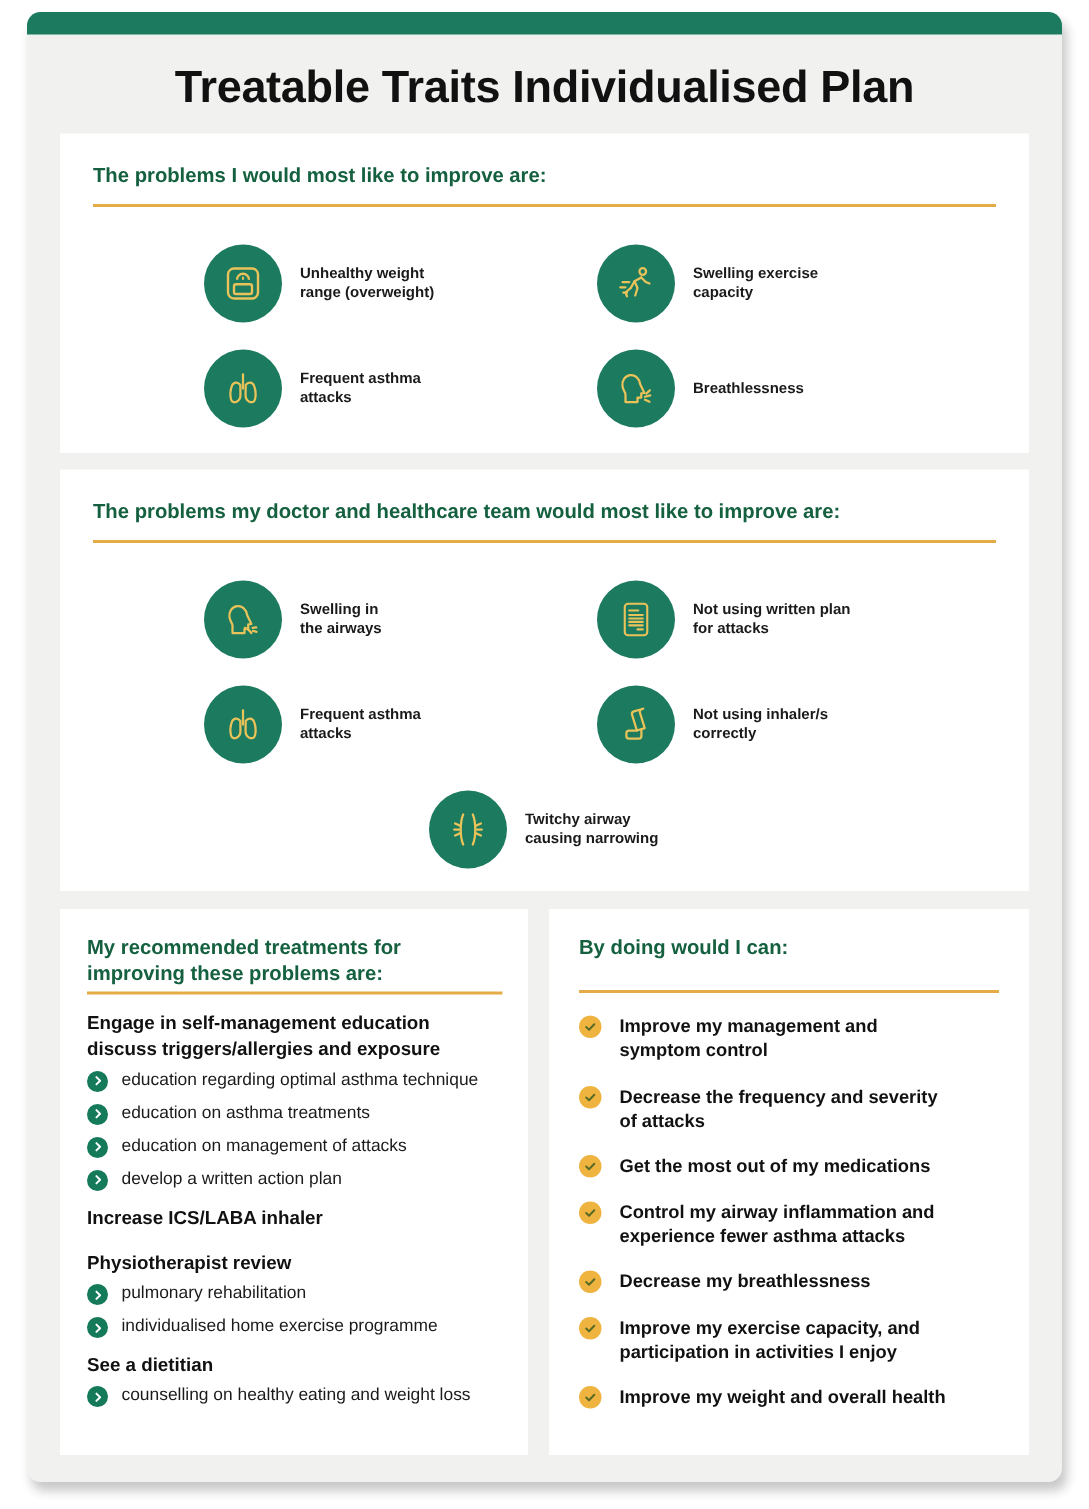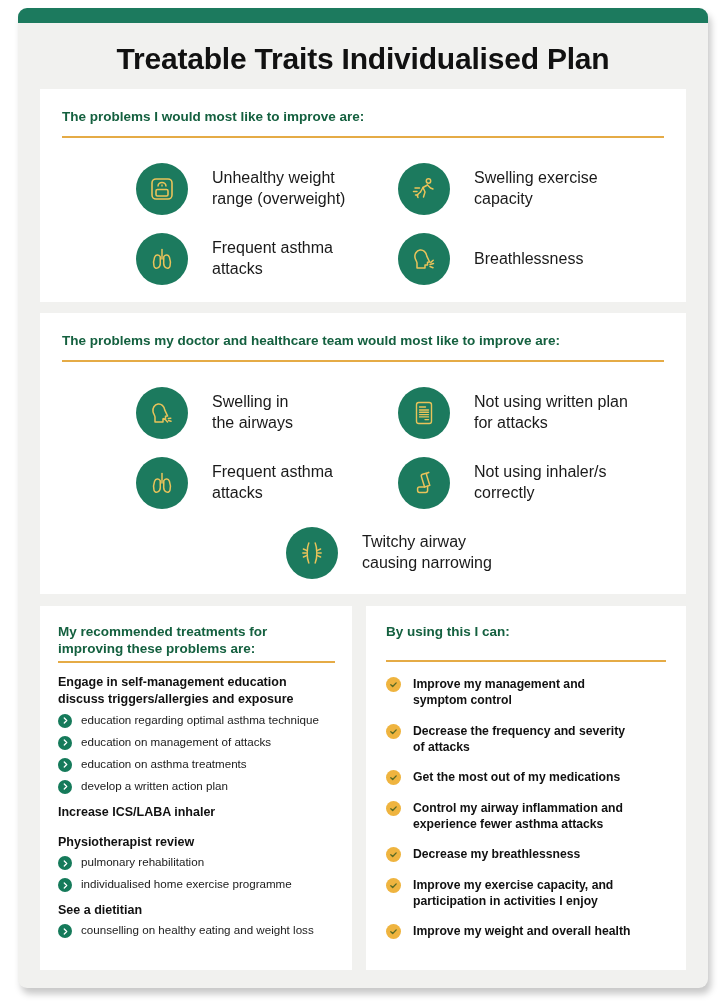--- a/index.html
+++ b/index.html
@@ -59,25 +59,26 @@
   .igrid{position:absolute;left:0;top:0;width:100%;}
   .irow{ position:absolute; display:flex; align-items:center; }
   .circle{
     width:52px;height:52px;border-radius:50%;
     background:#1c7a5e;
     display:flex;align-items:center;justify-content:center;
     flex:0 0 52px;
   }
   .circle svg{display:block;}
   .ilabel{
-    margin-left:24px;
-    font-size:16px;
+    margin-left:12px;
+    font-size:10px;
     line-height:1.3;
     color:#1a1a1a;
     white-space:pre-line;
+    font-weight:bold;
   }
 
   
   .grp-head{
     font-size:12.5px;font-weight:bold;color:#111;
     line-height:1.38;
     margin:0 0 4px 0;
     white-space:pre-line;
   }
   .sub{
@@ -273,29 +274,29 @@
               </svg>
           </span>
           <span class="sub-txt">education regarding optimal asthma technique</span>
         </div>
         <div class="sub">
           <span class="chev">
             <svg width="7" height="7" viewBox="0 0 8 8" fill="none" stroke="#ffffff" stroke-width="1.5" stroke-linecap="round" stroke-linejoin="round">
                 <path d="M2.6 1.2 L5.4 4 L2.6 6.8"></path>
               </svg>
           </span>
+          <span class="sub-txt">education on asthma treatments</span>
+        </div>
+        <div class="sub">
+          <span class="chev">
+            <svg width="7" height="7" viewBox="0 0 8 8" fill="none" stroke="#ffffff" stroke-width="1.5" stroke-linecap="round" stroke-linejoin="round">
+                <path d="M2.6 1.2 L5.4 4 L2.6 6.8"></path>
+              </svg>
+          </span>
           <span class="sub-txt">education on management of attacks</span>
-        </div>
-        <div class="sub">
-          <span class="chev">
-            <svg width="7" height="7" viewBox="0 0 8 8" fill="none" stroke="#ffffff" stroke-width="1.5" stroke-linecap="round" stroke-linejoin="round">
-                <path d="M2.6 1.2 L5.4 4 L2.6 6.8"></path>
-              </svg>
-          </span>
-          <span class="sub-txt">education on asthma treatments</span>
         </div>
         <div class="sub">
           <span class="chev">
             <svg width="7" height="7" viewBox="0 0 8 8" fill="none" stroke="#ffffff" stroke-width="1.5" stroke-linecap="round" stroke-linejoin="round">
                 <path d="M2.6 1.2 L5.4 4 L2.6 6.8"></path>
               </svg>
           </span>
           <span class="sub-txt">develop a written action plan</span>
         </div>
       </div>
@@ -333,21 +334,21 @@
               </svg>
           </span>
           <span class="sub-txt">counselling on healthy eating and weight loss</span>
         </div>
       </div>
 
     </div>
   </div>
 
   <div class="card" id="card-benefits">
-    <div class="sec-head" style="position:absolute;left:20px;top:18px;width:280px;">By using this I can:</div>
+    <div class="sec-head" style="position:absolute;left:20px;top:18px;width:280px;">By doing would I can:</div>
     <hr class="rule" style="position:absolute;left:20px;top:54px;width:280px;">
 
     <div style="position:absolute;left:20px;top:70px;width:290px;">
 
       <div class="ben">
         <span class="tick">
           <svg width="9" height="9" viewBox="0 0 10 10" fill="none" stroke="#5a6b25" stroke-width="1.5" stroke-linecap="round" stroke-linejoin="round">
               <path d="M2 5.2 L4.1 7.2 L8 3.2"></path>
             </svg>
         </span>

